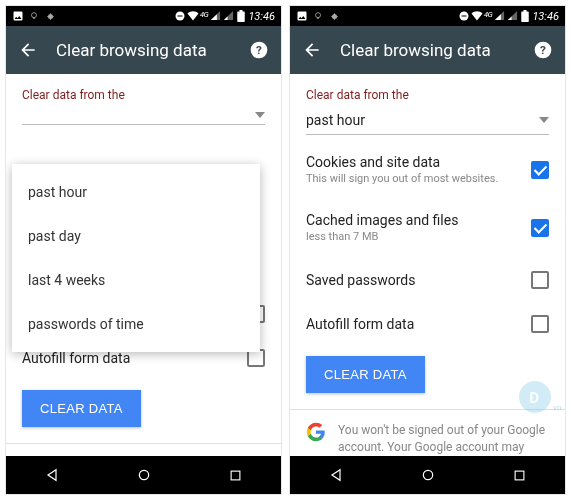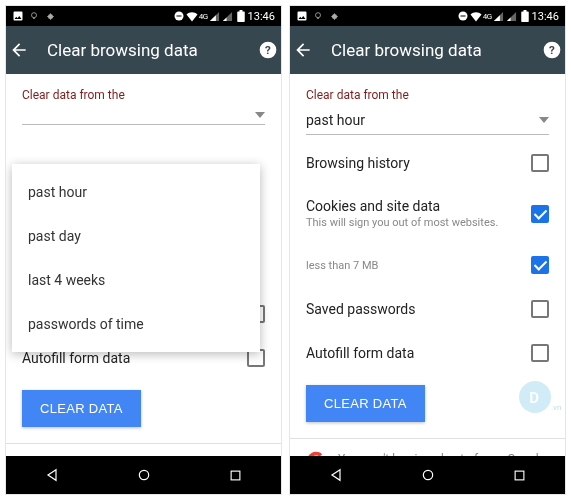--- a/index.html
+++ b/index.html
@@ -3,24 +3,24 @@
 <meta charset="utf-8">
 <style>
   * { box-sizing: border-box; margin: 0; padding: 0; }
   body { background: #f0f0f0; font-family: Roboto, Arial, sans-serif; }
   .outer { width: 571px; height: 500px; background: #fff; position: relative; overflow: hidden; }
   .pane { position: absolute; top: 5px; width: 277px; height: 490px; background: #fff; border: 1px solid #e6e6e6; overflow: hidden; }
   .pane.left { left: 5px; }
   .pane.right { left: 289px; }
   .statusbar { height: 20px; background: #000; color: #fff; display: flex; align-items: center; justify-content: space-between; padding: 0 6px; font-size: 11px; }
   .status-left { display: flex; align-items: center; gap: 4px; }
-  .status-right { display: flex; align-items: center; gap: 1px; }
+  .status-right { display: flex; gap: 1px; font-style: italic; }
   .status-right .ic, .status-left .ic { width: 12px; height: 12px; display: inline-flex; align-items: center; justify-content: center; }
   .status-4g { font-size: 8px; letter-spacing: -0.5px; }
-  .appbar { height: 48px; background: #37474f; color: #fff; display: flex; align-items: center; padding: 0 3px; }
+  .appbar { height: 48px; background: #37474f; color: #fff; display: flex; align-items: center; padding: 0 12px; }
   .appbar .back { width: 20px; height: 20px; flex: 0 0 auto; }
   .appbar .title { flex: 1; font-size: 17px; font-weight: 400; padding-left: 18px; }
   .appbar .help { width: 20px; height: 20px; flex: 0 0 auto; }
   .content { padding: 0; position: relative; }
   .section-label { color: #7f1d1d; font-size: 12px; padding: 14px 16px 6px; }
   .dropdown-field { padding: 0 16px 6px; position: relative; }
   .dropdown-inner { border-bottom: 1px solid #bbb; padding: 4px 0 6px; display: flex; align-items: center; justify-content: space-between; }
   .dropdown-value { font-size: 14px; color: #222; }
   .dropdown-caret { color: #888; }
   .list { }
@@ -277,33 +277,28 @@
           <span class="dropdown-caret">
               <svg width="10" height="6" viewBox="0 0 10 6" fill="#888">
                 <path d="M0 0l5 6 5-6z"></path>
               </svg>
             </span>
         </div>
       </div>
       <div class="list">
         <div class="row">
           <div class="txt">
-              <div class="primary">Browsing history</div>
-            </div>
-          <div class="checkbox"></div>
-        </div>
-        <div class="row">
-          <div class="txt">
             <div class="primary">Cookies and site data</div>
             <div class="secondary">This will sign you out of most websites.</div>
           </div>
           <div class="checkbox checked"></div>
         </div>
         <div class="row">
           <div class="txt">
+            <div class="primary">Cached images and files</div>
             <div class="secondary">less than 7 MB</div>
           </div>
           <div class="checkbox checked"></div>
         </div>
         <div class="row">
           <div class="txt">
               <div class="primary">Saved passwords</div>
             </div>
           <div class="checkbox"></div>
         </div>

